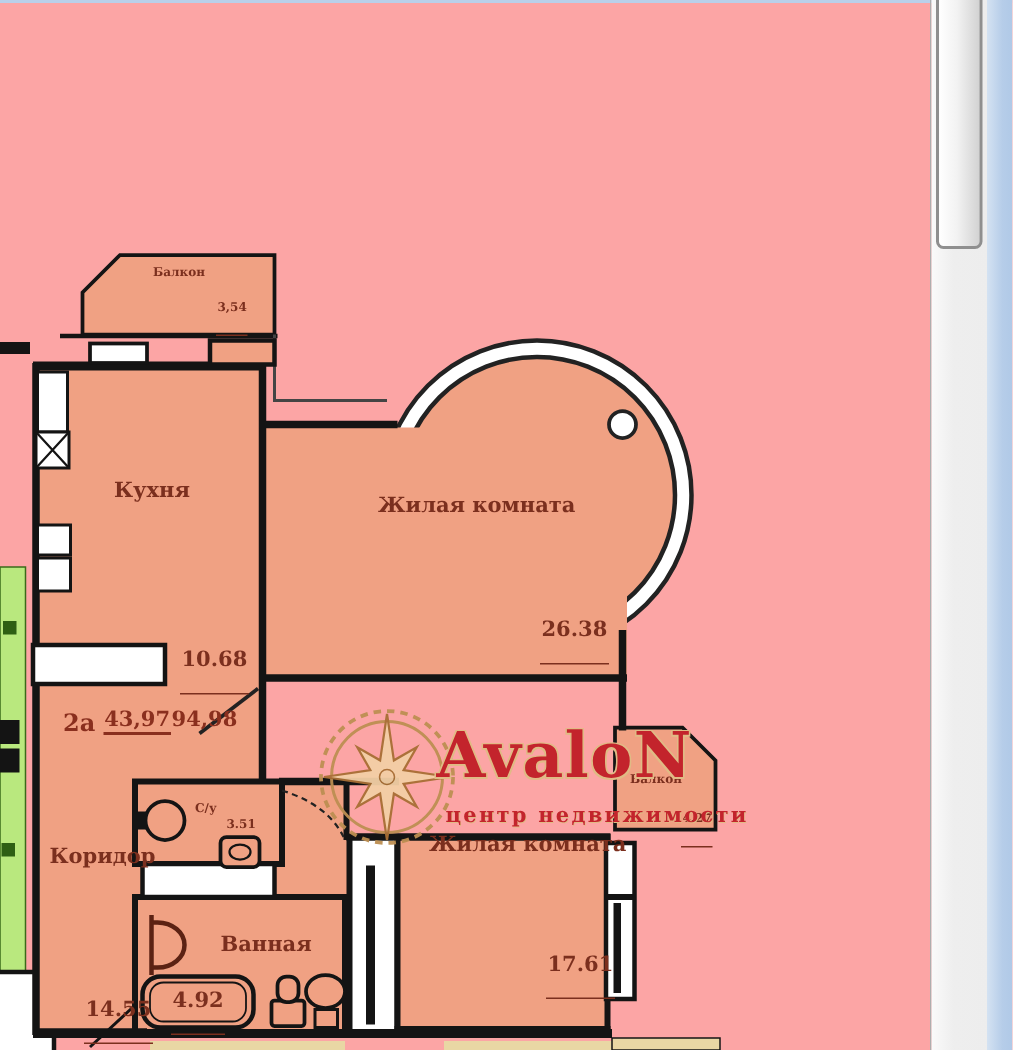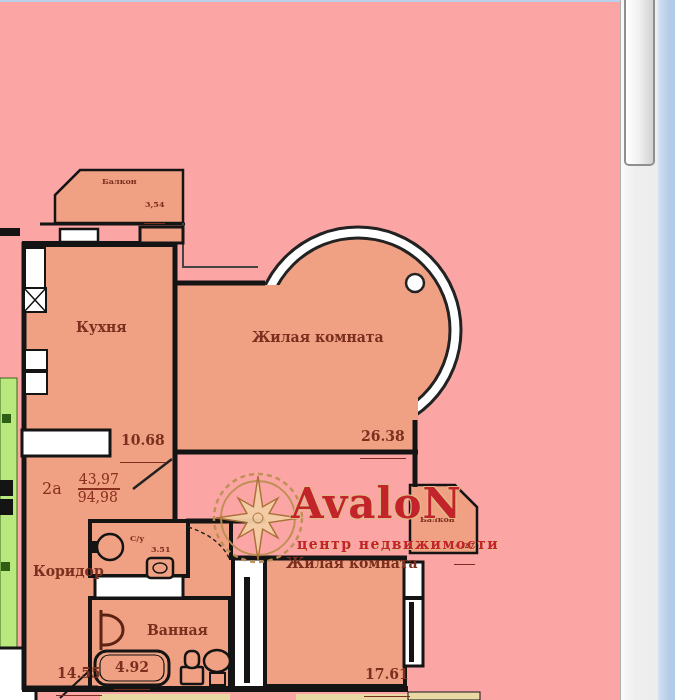--- a/index.html
+++ b/index.html
@@ -3,24 +3,24 @@
 <meta charset="utf-8">
 <style>
   html,body{margin:0;padding:0;background:#fff;}
   .screen{position:relative;width:675px;height:700px;background:#fca5a5;overflow:hidden;
           font-family:"DejaVu Serif",serif;}
   .plan-svg{position:absolute;left:0;top:0;z-index:1;}
   .lbl{position:absolute;z-index:2;font-weight:bold;font-size:14px;color:#7b2f1e;
        white-space:nowrap;line-height:1;}
   .sm{font-size:8px;}
   .area{border-bottom:1.5px solid #7b2f1e;padding:0 1px 14px 1px;}
-  .unit{position:absolute;z-index:2;display:flex;align-items:center;gap:16px;
-        color:#8a2f1e;font-weight:normal;}
+  .unit{position:absolute;z-index:2;display:flex;align-items:center;gap:5px;
+        color:#8a2f1e;font-weight:bold;}
   .unit-no{font-size:16px;}
-  .frac{display:flex;flex-direction:column;line-height:1.05;font-size:14px;}
+  .frac{display:flex;flex-direction:row;line-height:1.05;font-size:14px;}
   .frac-top{border-bottom:2px solid #8a2f1e;padding:0 1px 1px 1px;}
   .wm-brand{position:absolute;z-index:3;left:291px;top:483px;font-size:42px;font-weight:bold;
             color:#c3242c;letter-spacing:1px;line-height:1;
             text-shadow:1px 1px 0 #e0ba85,-1px -1px 0 #e0ba85,1px -1px 0 #e0ba85,-1px 1px 0 #e0ba85;}
   .wm-tagline{position:absolute;z-index:3;left:297px;top:537px;font-size:14px;font-weight:bold;
             color:#c3242c;letter-spacing:1.5px;line-height:1;
             text-shadow:0.5px 0.5px 0 #e0ba85;}
   .top-edge{position:absolute;z-index:4;left:0;top:0;width:675px;height:2px;background:#b9d0ea;}
   .scroll-edge{position:absolute;z-index:4;left:620px;top:0;width:1px;height:700px;background:#aeaeae;}
   .scroll-track{position:absolute;z-index:4;left:621px;top:0;width:37px;height:700px;
@@ -141,41 +141,41 @@
     </g>
   </svg>
 
   <div class="lbl sm" style="left:102px;top:177px">Балкон</div>
   <div class="lbl sm" style="left:144px;top:200px"><span class="area">3,54</span></div>
 
   <div class="lbl" style="left:76px;top:320px">Кухня</div>
   <div class="lbl" style="left:120px;top:433px"><span class="area">10.68</span></div>
 
   <div class="lbl" style="left:252px;top:330px">Жилая комната</div>
-  <div class="lbl" style="left:360px;top:429px"><span class="area">26.38</span></div>
+  <div class="lbl" style="left:360px;top:413px"><span class="area">26.38</span></div>
 
   <div class="unit" style="left:42px;top:472px">
     <span class="unit-no">2а</span>
     <span class="frac">
       <span class="frac-top">43,97</span>
       <span class="frac-bot">94,98</span>
     </span>
   </div>
 
   <div class="lbl sm" style="left:130px;top:534px">С/у</div>
   <div class="lbl sm" style="left:151px;top:545px">3.51</div>
 
   <div class="lbl" style="left:33px;top:564px">Коридор</div>
   <div class="lbl" style="left:56px;top:666px"><span class="area">14.55</span></div>
 
   <div class="lbl" style="left:147px;top:623px">Ванная</div>
   <div class="lbl" style="left:114px;top:660px"><span class="area">4.92</span></div>
 
   <div class="lbl" style="left:286px;top:556px">Жилая комната</div>
-  <div class="lbl" style="left:364px;top:667px"><span class="area">17.61</span></div>
+  <div class="lbl" style="left:364px;top:636px"><span class="area">17.61</span></div>
 
   <div class="lbl sm" style="left:420px;top:515px">Балкон</div>
   <div class="lbl sm" style="left:454px;top:541px"><span class="area">4.27</span></div>
 
   <div class="wm-brand">AvaloN</div>
   <div class="wm-tagline">центр недвижимости</div>
 
   <div class="top-edge"></div>
   <div class="scroll-edge"></div>
   <div class="scroll-track"></div>

